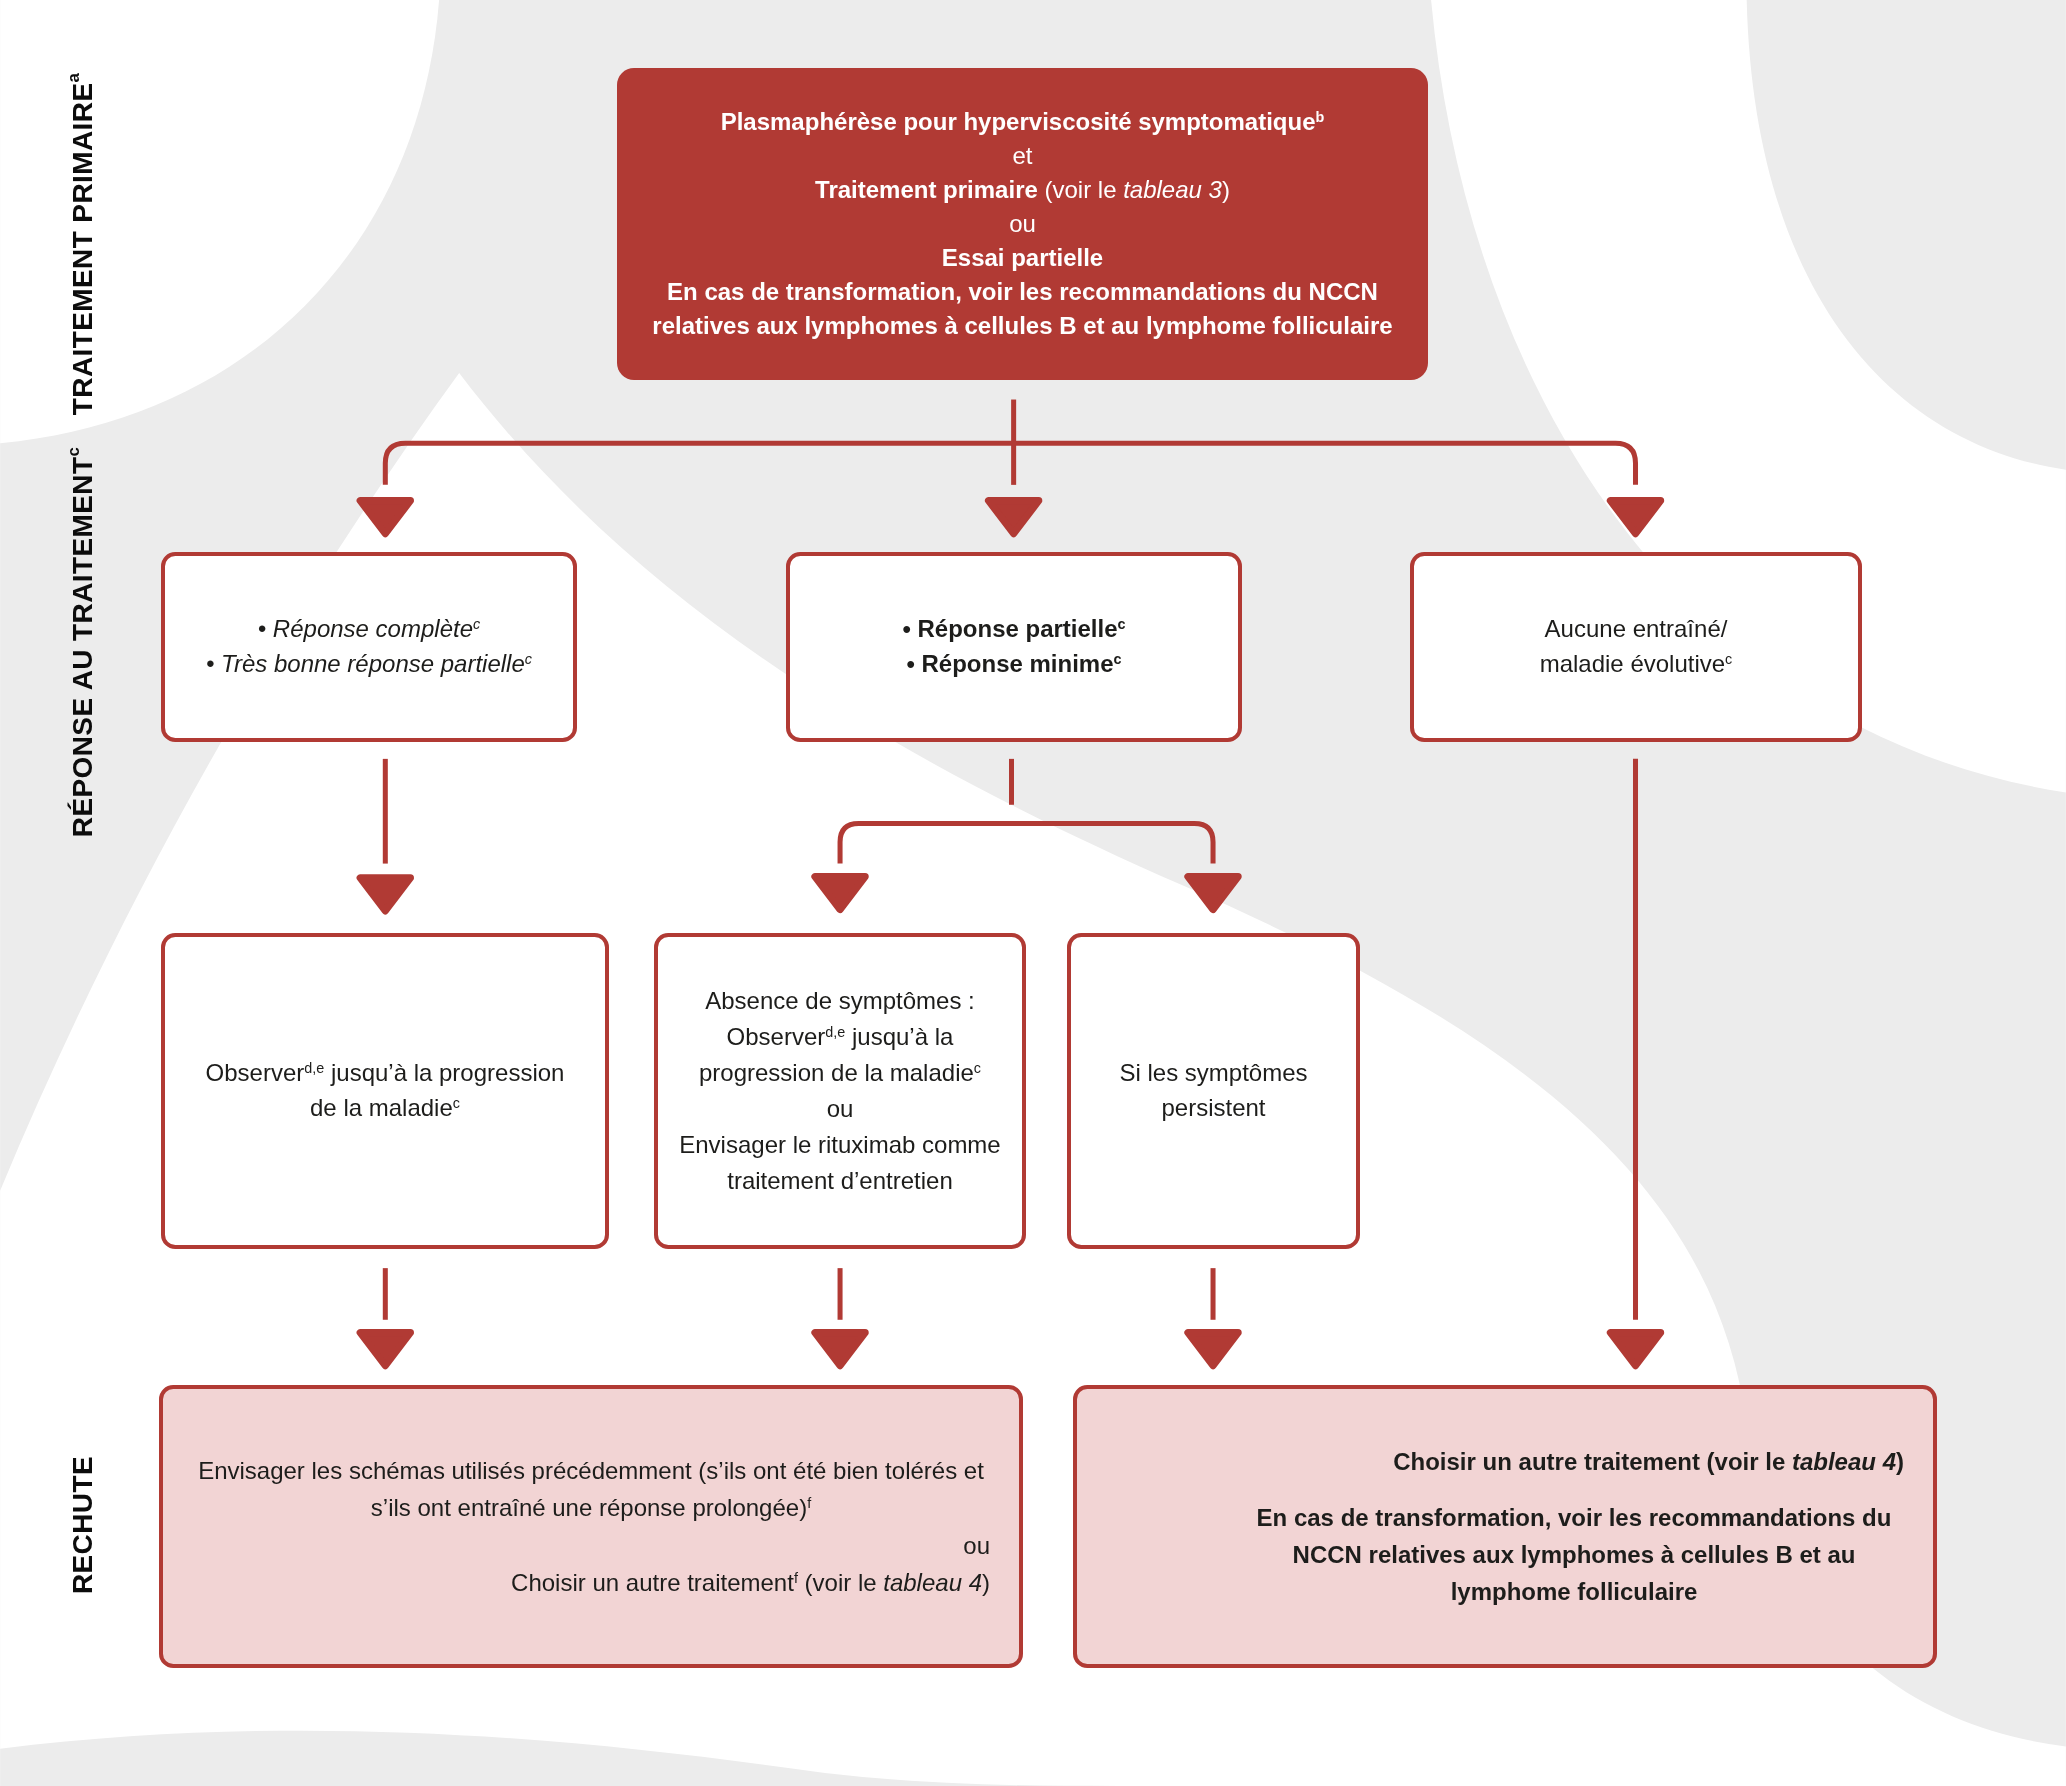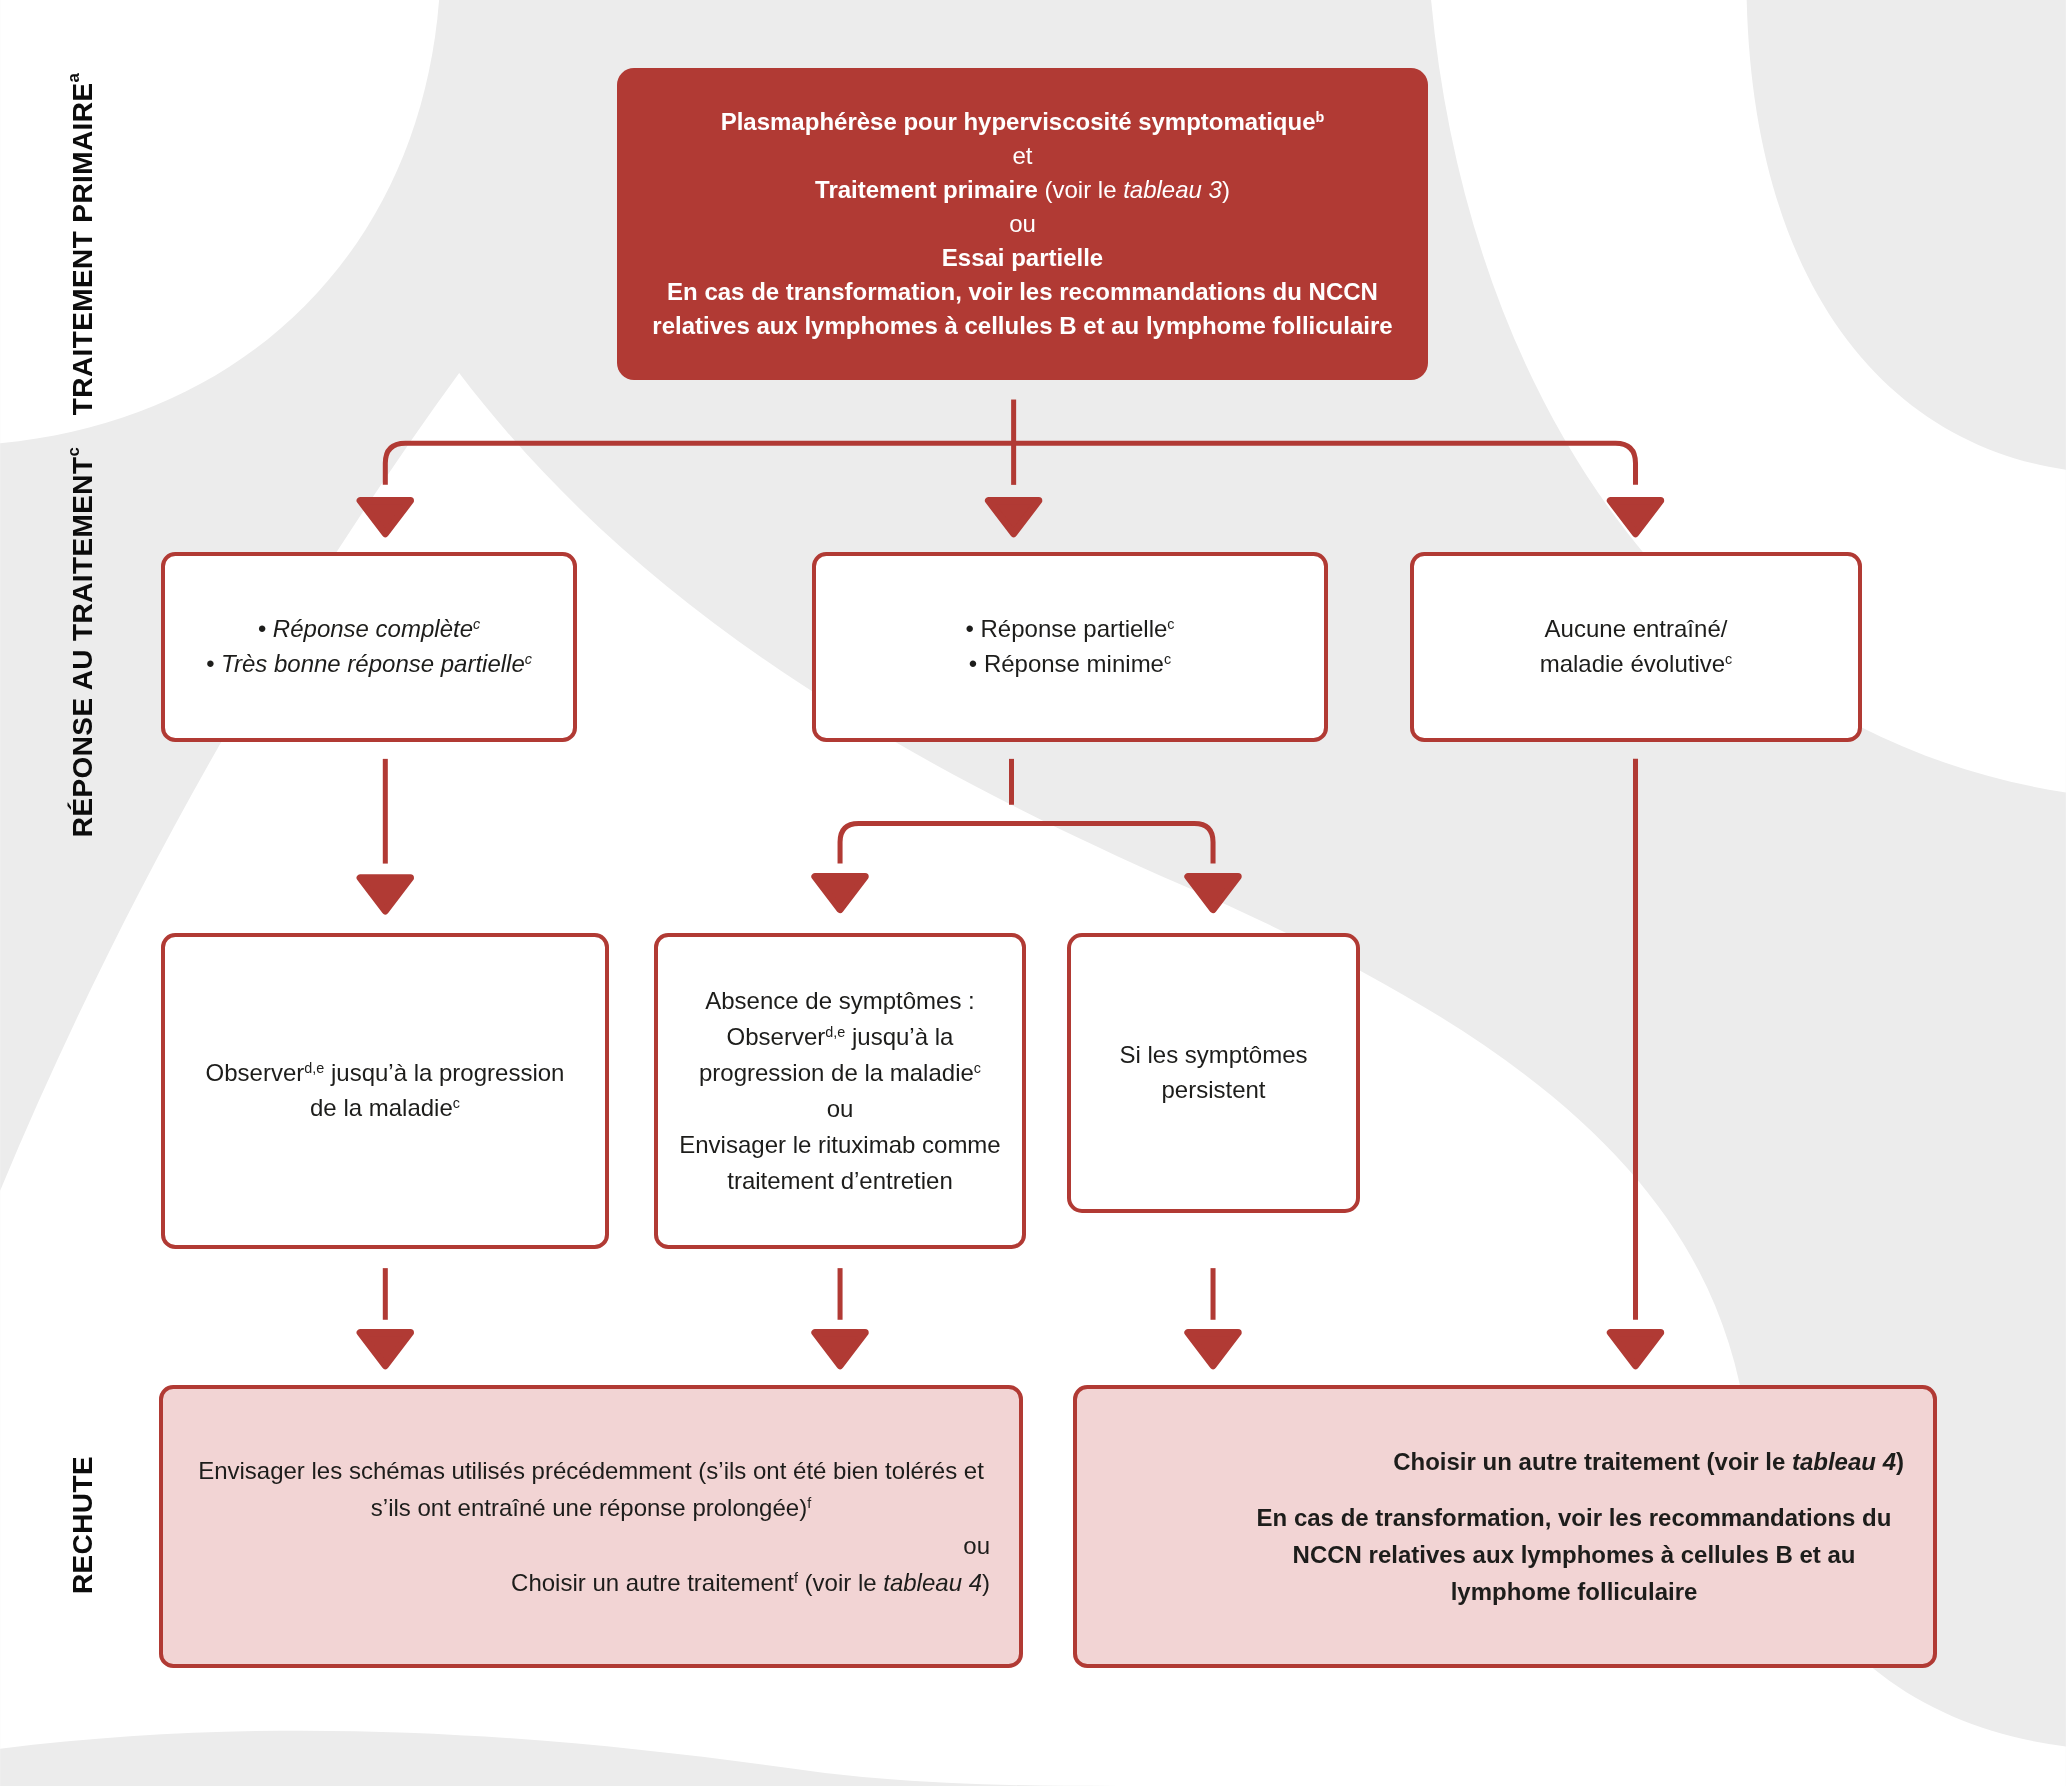--- a/index.html
+++ b/index.html
@@ -114,21 +114,21 @@
 
   <div class="node bullets" style="left:161px;top:552px;width:416px;height:190px;font-style:italic;">
     <span class="line">
       <span>• Réponse complète</span><sup class="sp">c</sup>
     </span>
     <span class="line">
       <span>• Très bonne réponse partielle</span><sup class="sp">c</sup>
     </span>
   </div>
 
-  <div class="node bullets" style="left:812px;top:552px;width:516px;height:190px;">
+  <div class="node bullets" style="left:786px;top:552px;width:456px;height:190px;font-weight:bold;">
     <span class="line">
       <span>• Réponse partielle</span><sup class="sp">c</sup>
     </span>
     <span class="line">
       <span>• Réponse minime</span><sup class="sp">c</sup>
     </span>
   </div>
 
   <div class="node" style="left:1410px;top:552px;width:452px;height:190px;">
     <span class="line">Aucune entraîné/</span>
@@ -145,21 +145,21 @@
 
   <div class="node" style="left:654px;top:933px;width:372px;height:316px;padding:14.3px 18.7px;line-height:1.5;">
     <div>Absence de symptômes :</div>
     <div>
       <span>Observer</span><sup class="sp">d,e</sup><span> jusqu’à la progression de la maladie</span><sup class="sp">c</sup>
     </div>
     <div>ou</div>
     <div>Envisager le rituximab comme traitement d’entretien</div>
   </div>
 
-  <div class="node" style="left:1067px;top:933px;width:293px;height:280px;border-radius:15px;">
+  <div class="node" style="left:1067px;top:933px;width:293px;height:316px;">
     <div>Si les symptômes persistent</div>
   </div>
 
   <div class="node pink" style="left:159px;top:1385px;width:864px;height:283px;line-height:1.55;">
     <div>
       <span>Envisager les schémas utilisés précédemment (s’ils ont été bien tolérés et s’ils ont entraîné une réponse prolongée)</span><sup class="sp">f</sup>
     </div>
     <div>ou</div>
     <div>
       <span>Choisir un autre traitement</span><sup class="sp">f</sup><span> (voir le </span><span class="it">tableau 4</span><span>)</span>

